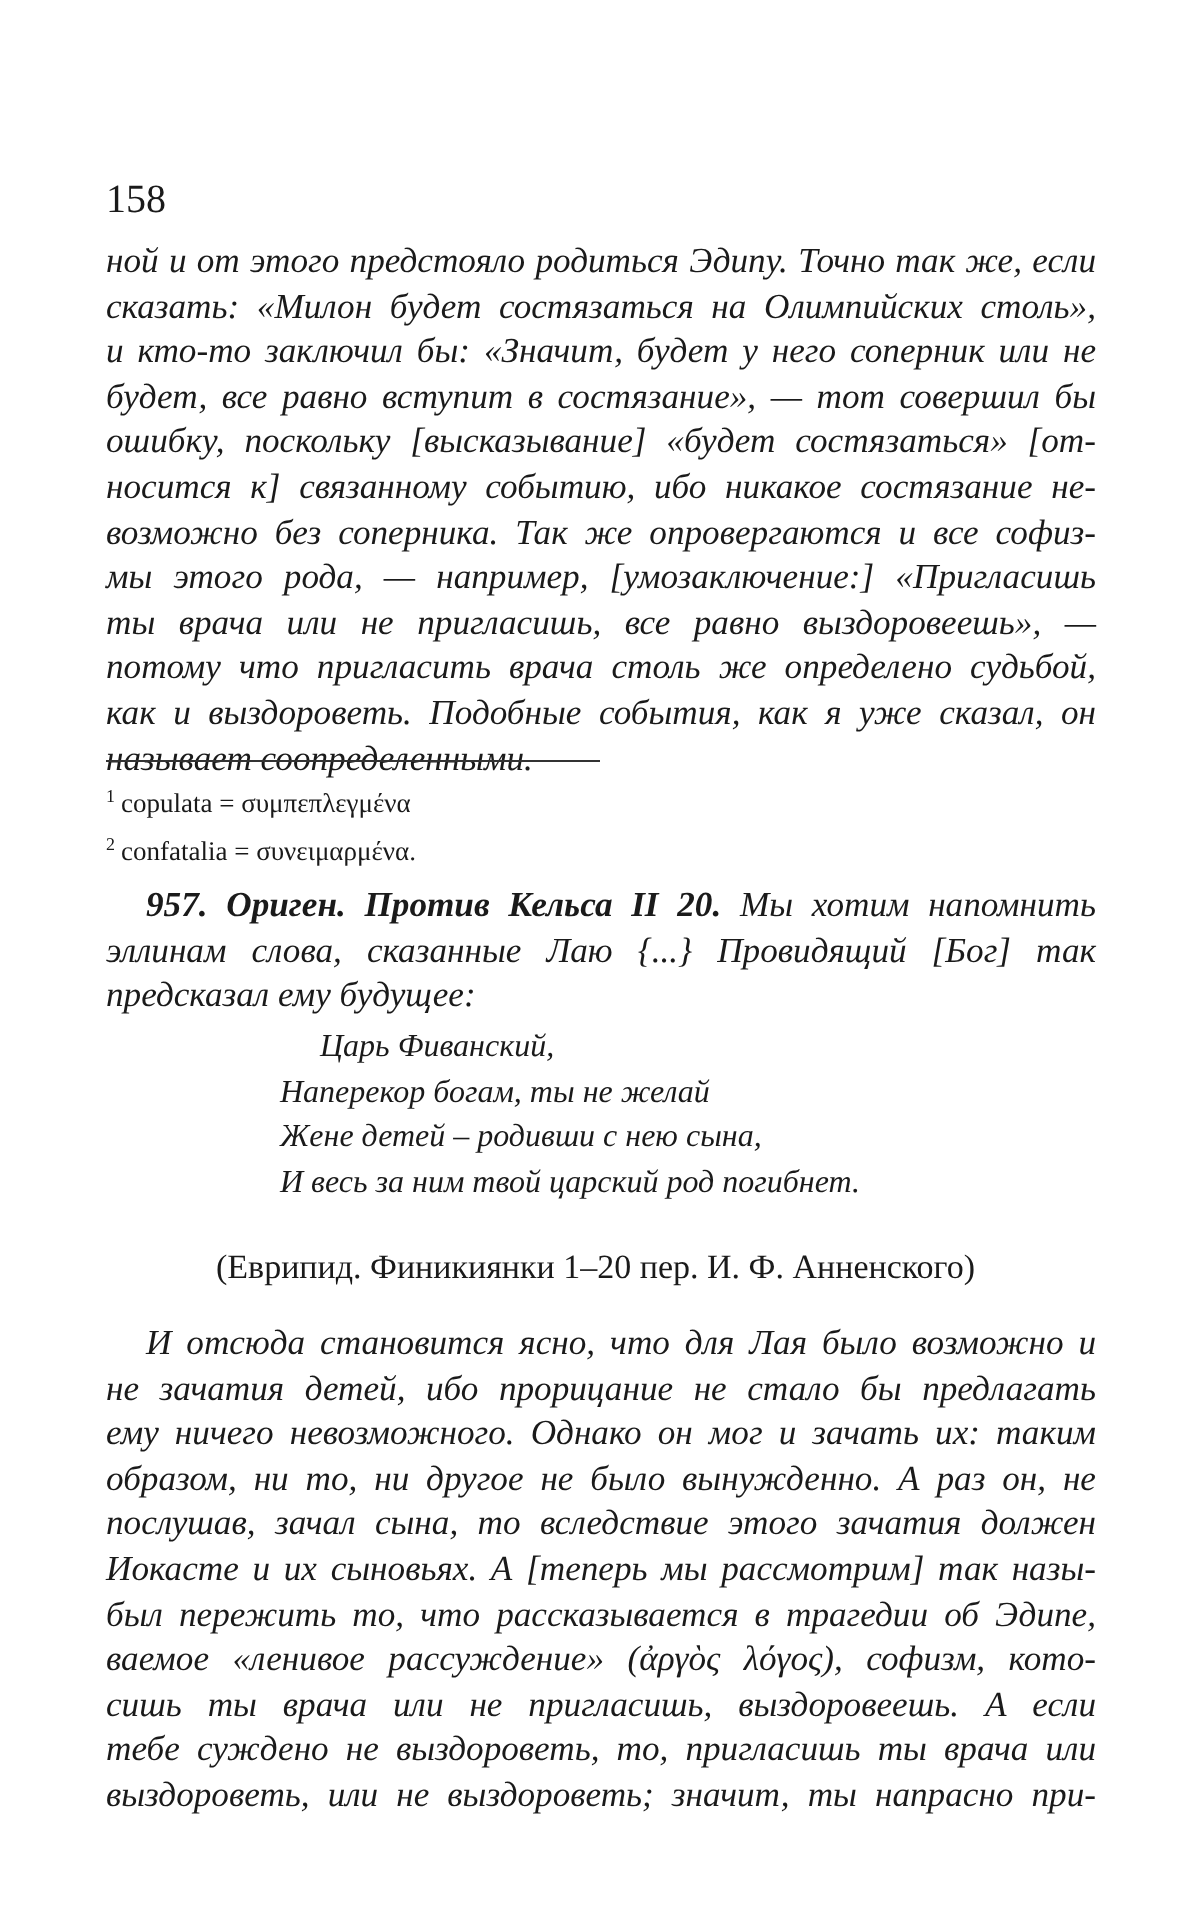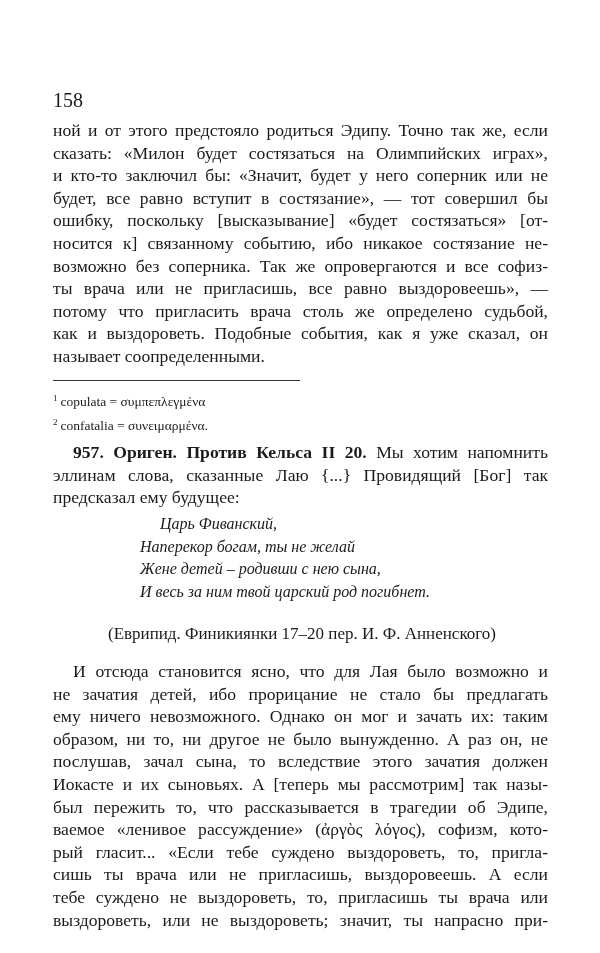--- a/index.html
+++ b/index.html
@@ -1,44 +1,45 @@
 <!DOCTYPE html>
 <html><head>
 <meta charset="utf-8">
 <style>
   html, body { margin: 0; padding: 0; background: #ffffff; }
   body { width: 600px; height: 953px; position: relative; overflow: hidden;
          font-family: "Liberation Serif", "DejaVu Serif", serif; color: #1a1a1a; }
   .page-num { position: absolute; left: 53px; top: 89px; font-size: 20px; }
   .block { position: absolute; left: 53px; width: 495px; font-size: 17.6px; line-height: 22.6px; }
-  .line { display: block; white-space: nowrap; text-align: justify; text-align-last: justify; height: 22.6px; }
+  .line { display: block; white-space: nowrap; text-align: justify; text-align-last: justify; height: 22.6px; font-style: italic; }
   .line.last { text-align-last: left; }
   .indent { padding-left: 20px; }
   .fn-rule { position: absolute; left: 53px; top: 380px; width: 247px; height: 0; border-top: 1px solid #333; }
   .footnotes { position: absolute; left: 53px; top: 388px; font-size: 13.5px; line-height: 21px; }
   .footnotes sup { font-size: 9px; vertical-align: 5px; margin-right: 3px; }
   .b { font-weight: bold; }
   .verse { position: absolute; left: 140px; top: 513px; font-style: italic; font-size: 16px; line-height: 22.4px; }
   .verse .line { text-align: right; text-align-last: left; }
   .verse .first { padding-left: 20px; }
   .attribution { position: absolute; left: 108px; top: 624px; font-size: 17px; white-space: nowrap; }
 </style>
 </head>
 <body>
 
 <div class="page-num">158</div>
 
 <div class="block" style="top:119px">
   <span class="line">ной и от этого предстояло родиться Эдипу. Точно так же, если</span>
-  <span class="line">сказать: «Милон будет состязаться на Олимпийских играх»,</span>
+  <span class="line">сказать: «Милон будет состязаться на Олимпийских столь»,</span>
   <span class="line">и кто-то заключил бы: «Значит, будет у него соперник или не</span>
   <span class="line">будет, все равно вступит в состязание», — тот совершил бы</span>
   <span class="line">ошибку, поскольку [высказывание] «будет состязаться» [от-</span>
   <span class="line">носится к] связанному событию, ибо никакое состязание не-</span>
   <span class="line">возможно без соперника. Так же опровергаются и все софиз-</span>
+  <span class="line">мы этого рода, — например, [умозаключение:] «Пригласишь</span>
   <span class="line">ты врача или не пригласишь, все равно выздоровеешь», —</span>
   <span class="line">потому что пригласить врача столь же определено судьбой,</span>
   <span class="line">как и выздороветь. Подобные события, как я уже сказал, он</span>
   <span class="line last">называет соопределенными.</span>
 </div>
 
 <div class="fn-rule"></div>
 <div class="footnotes">
   <div><sup>1</sup><span>copulata = συμπεπλεγμένα</span></div>
   <div><sup>2</sup><span>confatalia = συνειμαρμένα.</span></div>
@@ -49,29 +50,28 @@
   <span class="line">эллинам слова, сказанные Лаю {...} Провидящий [Бог] так</span>
   <span class="line last">предсказал ему будущее:</span>
 </div>
 
 <div class="verse">
   <span class="line first">Царь Фиванский,</span>
   <span class="line">Наперекор богам, ты не желай</span>
   <span class="line">Жене детей – родивши с нею сына,</span>
   <span class="line">И весь за ним твой царский род погибнет.</span>
 </div>
-<div class="attribution">(Еврипид. Финикиянки 17–20 пер. И. Ф. Анненского)</div>
+<div class="attribution">(Еврипид. Финикиянки 1–20 пер. И. Ф. Анненского)</div>
 
 <div class="block" style="top:660px">
   <span class="line indent">И отсюда становится ясно, что для Лая было возможно и</span>
   <span class="line">не зачатия детей, ибо прорицание не стало бы предлагать</span>
   <span class="line">ему ничего невозможного. Однако он мог и зачать их: таким</span>
   <span class="line">образом, ни то, ни другое не было вынужденно. А раз он, не</span>
   <span class="line">послушав, зачал сына, то вследствие этого зачатия должен</span>
   <span class="line">Иокасте и их сыновьях. А [теперь мы рассмотрим] так назы-</span>
   <span class="line">был пережить то, что рассказывается в трагедии об Эдипе,</span>
   <span class="line">ваемое «ленивое рассуждение» (ἀργὸς λόγος), софизм, кото-</span>
-  <span class="line">рый гласит... «Если тебе суждено выздороветь, то, пригла-</span>
   <span class="line">сишь ты врача или не пригласишь, выздоровеешь. А если</span>
   <span class="line">тебе суждено не выздороветь, то, пригласишь ты врача или</span>
   <span class="line">выздороветь, или не выздороветь; значит, ты напрасно при-</span>
 
 </div>
 
 </body></html>

